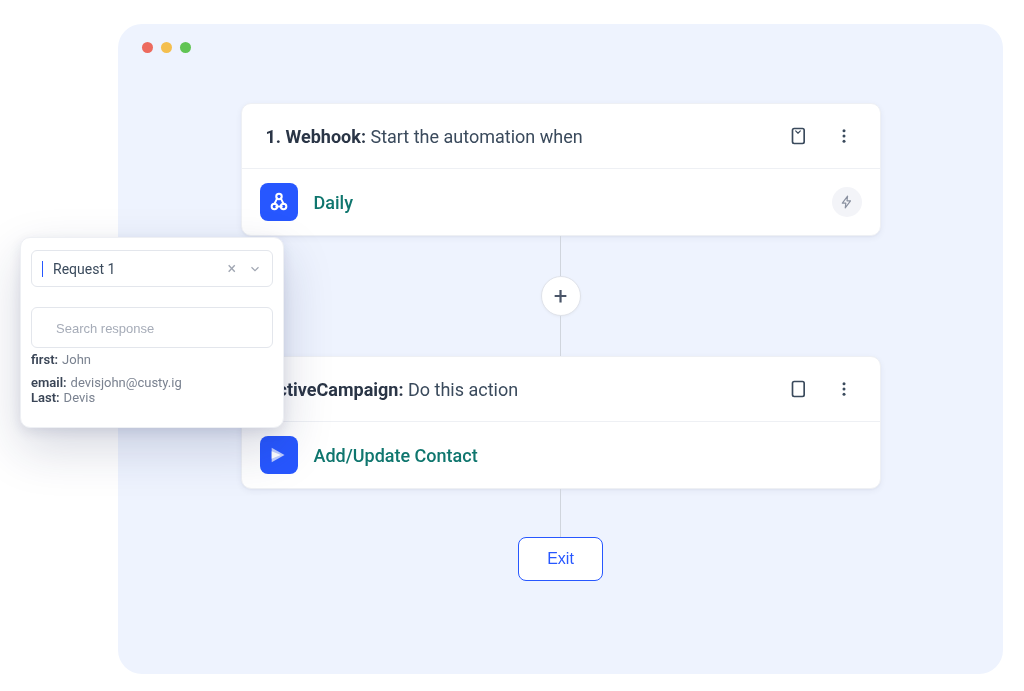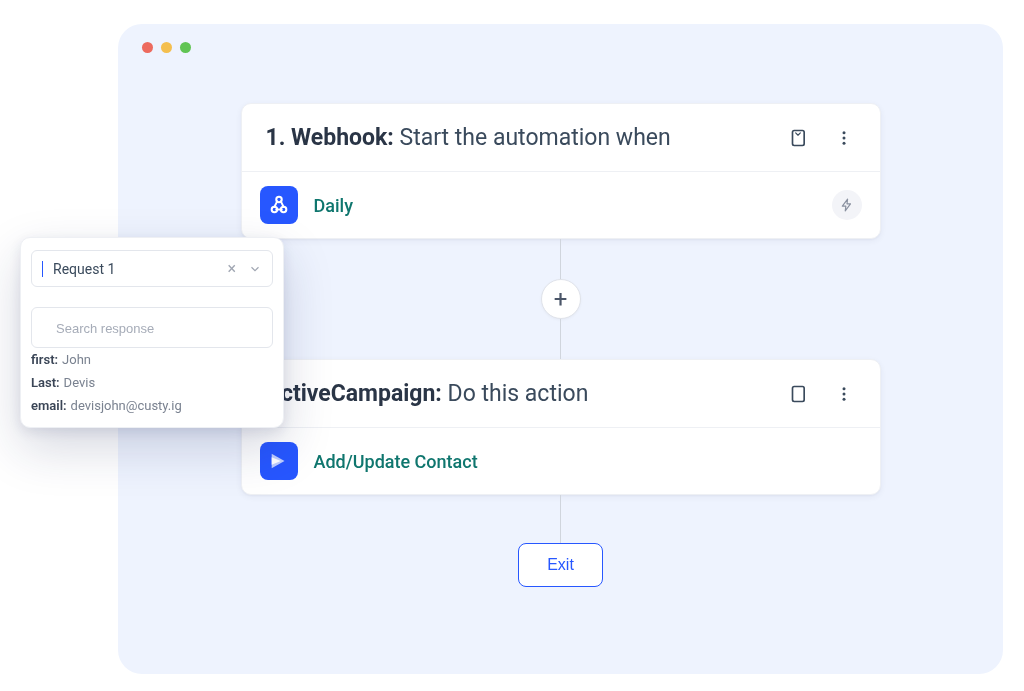--- a/index.html
+++ b/index.html
@@ -63,21 +63,21 @@
 
     .step-header {
       display: flex;
       align-items: center;
       padding: 20px 24px;
       border-bottom: 1px solid #eef0f4;
     }
 
     .step-title {
       flex: 1;
-      font-size: 23px;
+      font-size: 18px;
       color: #3a4a5c;
     }
 
     .step-title strong {
       font-weight: 700;
       color: #2a3546;
     }
 
     .header-actions {
       display: flex;
@@ -369,22 +369,22 @@
 
   <div class="popover-search">
     <input type="text" placeholder="Search response" style="">
   </div>
 
   <div class="popover-fields">
     <div class="field-row">
       <span class="field-key">first:</span>
       <span class="field-val">John</span>
     </div>
+    <div class="field-row" style="margin-bottom:0">
+      <span class="field-key">email:</span>
+      <span class="field-val">devisjohn@custy.ig</span>
+    </div>
     <div class="field-row">
       <span class="field-key">Last:</span>
       <span class="field-val">Devis</span>
     </div>
-    <div class="field-row" style="margin-bottom:0">
-      <span class="field-key">email:</span>
-      <span class="field-val">devisjohn@custy.ig</span>
-    </div>
   </div>
 </div>
 
 </body></html>

